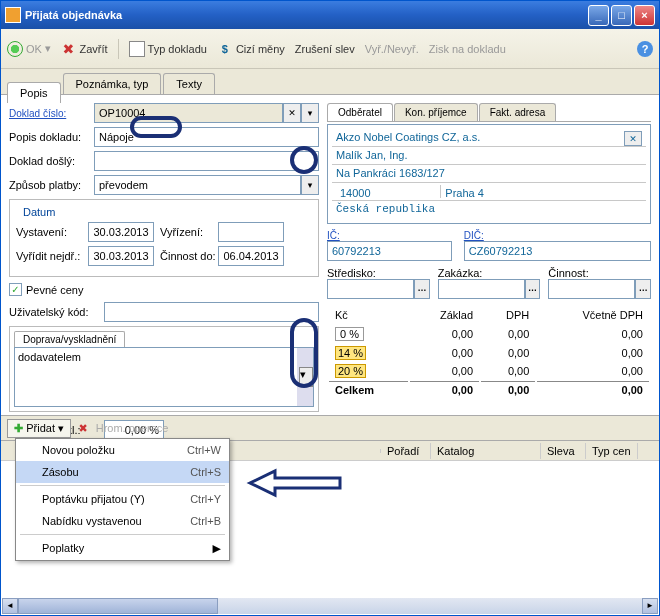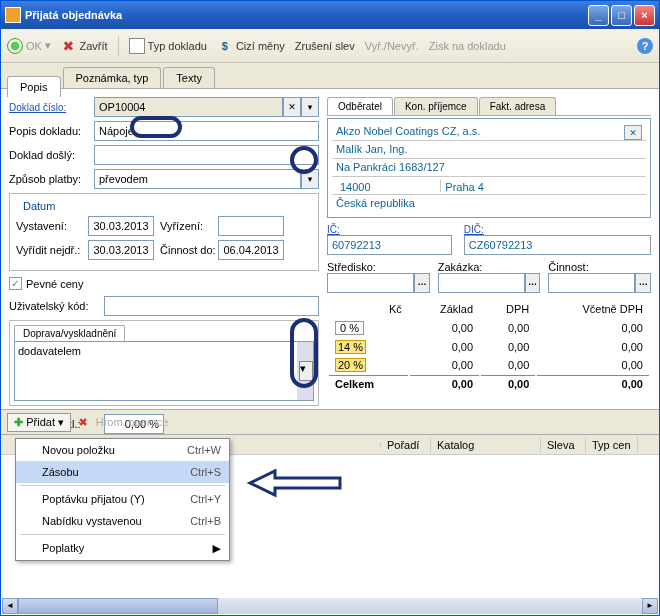--- a/index.html
+++ b/index.html
@@ -5,21 +5,21 @@
 * { box-sizing: border-box; margin: 0; padding: 0; font-family: Tahoma, sans-serif; font-size: 11px; }
 body { background: #fff; width: 660px; height: 616px; overflow: hidden; position: relative; }
 
 .window { width: 660px; height: 616px; border: 1px solid #0055cc; }
 .titlebar { height: 28px; background: linear-gradient(#3b7de0, #2360c5 50%, #1a50a8); display: flex; align-items: center; padding: 0 4px; color: #fff; font-weight: bold; font-size: 13px; }
 .titlebar-icon { width: 16px; height: 16px; margin-right: 4px; background: #f0a030; border: 1px solid #fff; }
 .titlebar-text { flex: 1; }
 .win-btn { width: 21px; height: 21px; margin-left: 2px; background: linear-gradient(#7aa8e8, #3868b8); border: 1px solid #fff; border-radius: 3px; display: flex; align-items: center; justify-content: center; color: #fff; font-weight: bold; }
 .win-close { background: linear-gradient(#e88, #c33); }
 
-.toolbar { height: 34px; background: linear-gradient(#f5f3e8, #ebe8d8); border-bottom: 1px solid #c9c6b8; display: flex; align-items: center; padding: 4px 6px; gap: 10px; }
+.toolbar { height: 40px; background: linear-gradient(#f5f3e8, #ebe8d8); border-bottom: 1px solid #c9c6b8; display: flex; align-items: center; padding: 4px 6px; gap: 10px; }
 .tb-item { display: flex; align-items: center; gap: 3px; color: #333; cursor: pointer; }
 .tb-item.disabled { color: #999; }
 .tb-sep { width: 1px; height: 20px; background: #c9c6b8; }
 .tb-icon { width: 16px; height: 16px; display: inline-block; }
 .ico-ok { background: radial-gradient(circle, #5c5 40%, transparent 45%); border: 1px solid #3a3; border-radius: 50%; }
 .ico-x { color: #c33; font-size: 14px; line-height: 16px; text-align: center; }
 .ico-doc { background: #fff; border: 1px solid #888; }
 .ico-cur { color: #169; font-weight: bold; line-height: 16px; text-align: center; }
 .ico-help { background: #4a90e2; border-radius: 50%; color: #fff; line-height: 16px; text-align: center; font-weight: bold; }
 
@@ -46,21 +46,21 @@
 .ta-tab { display: inline-block; padding: 2px 8px; background: #fff; border: 1px solid #aaa; border-bottom: none; border-radius: 2px 2px 0 0; font-size: 10px; }
 .ta-body { border: 1px solid #7f9db9; height: 60px; padding: 3px; background: #fff; position: relative; }
 .ta-scroll { position: absolute; right: 0; top: 0; bottom: 0; width: 16px; background: #dde; }
 .ta-expand { position: absolute; right: 0; top: 50%; margin-top: -10px; width: 14px; height: 20px; background: #eee; border: 1px solid #888; }
 
 .right-tabs { display: flex; border-bottom: 1px solid #aaa; }
 .rtab { padding: 3px 10px; border: 1px solid #aaa; border-bottom: none; background: #ebe8d8; margin-right: 1px; border-radius: 3px 3px 0 0; cursor: pointer; font-size: 10px; }
 .rtab.active { background: #fff; }
 .addr-box { border: 1px solid #7f9db9; padding: 4px; margin-top: 2px; }
 .addr-line { border-bottom: 1px solid #c8c8c8; padding: 2px 4px; color: #169; height: 18px; }
-.addr-line:last-child { border-bottom: none; }
+.addr-line:last-child { border-bottom: none; font-family: Liberation Mono, monospace; }
 .addr-split { display: flex; }
 .addr-split > div { flex: 1; border-right: 1px solid #c8c8c8; padding: 2px 4px; }
 .addr-split > div:last-child { border-right: none; }
 
 .link-lbl { color: #2050c0; text-decoration: underline; font-size: 10px; }
 
 .lookup-row { display: flex; gap: 8px; margin-top: 6px; }
 .lookup { flex: 1; }
 .lookup input { width: 100%; height: 20px; border: 1px solid #7f9db9; }
 .lookup-btn { width: 18px; height: 20px; border: 1px solid #7f9db9; background: #eee; text-align: center; font-weight: bold; line-height: 16px; font-size: 9px; }
@@ -255,21 +255,21 @@
             <div style="display:flex">
               <input style="">
               <div class="lookup-btn">…</div>
             </div>
           </div>
       </div>
 
       <table class="sum-table">
         <tbody>
             <tr>
-              <th style="text-align:right">Kč</th>
+              <th style="text-align:left">Kč</th>
               <th>Základ</th>
               <th>DPH</th>
               <th>Včetně DPH</th>
             </tr>
         <tr>
               <td style="text-align:left"><span class="rate-box">0 %</span></td>
               <td>0,00</td>
               <td>0,00</td>
               <td>0,00</td>
             </tr>

